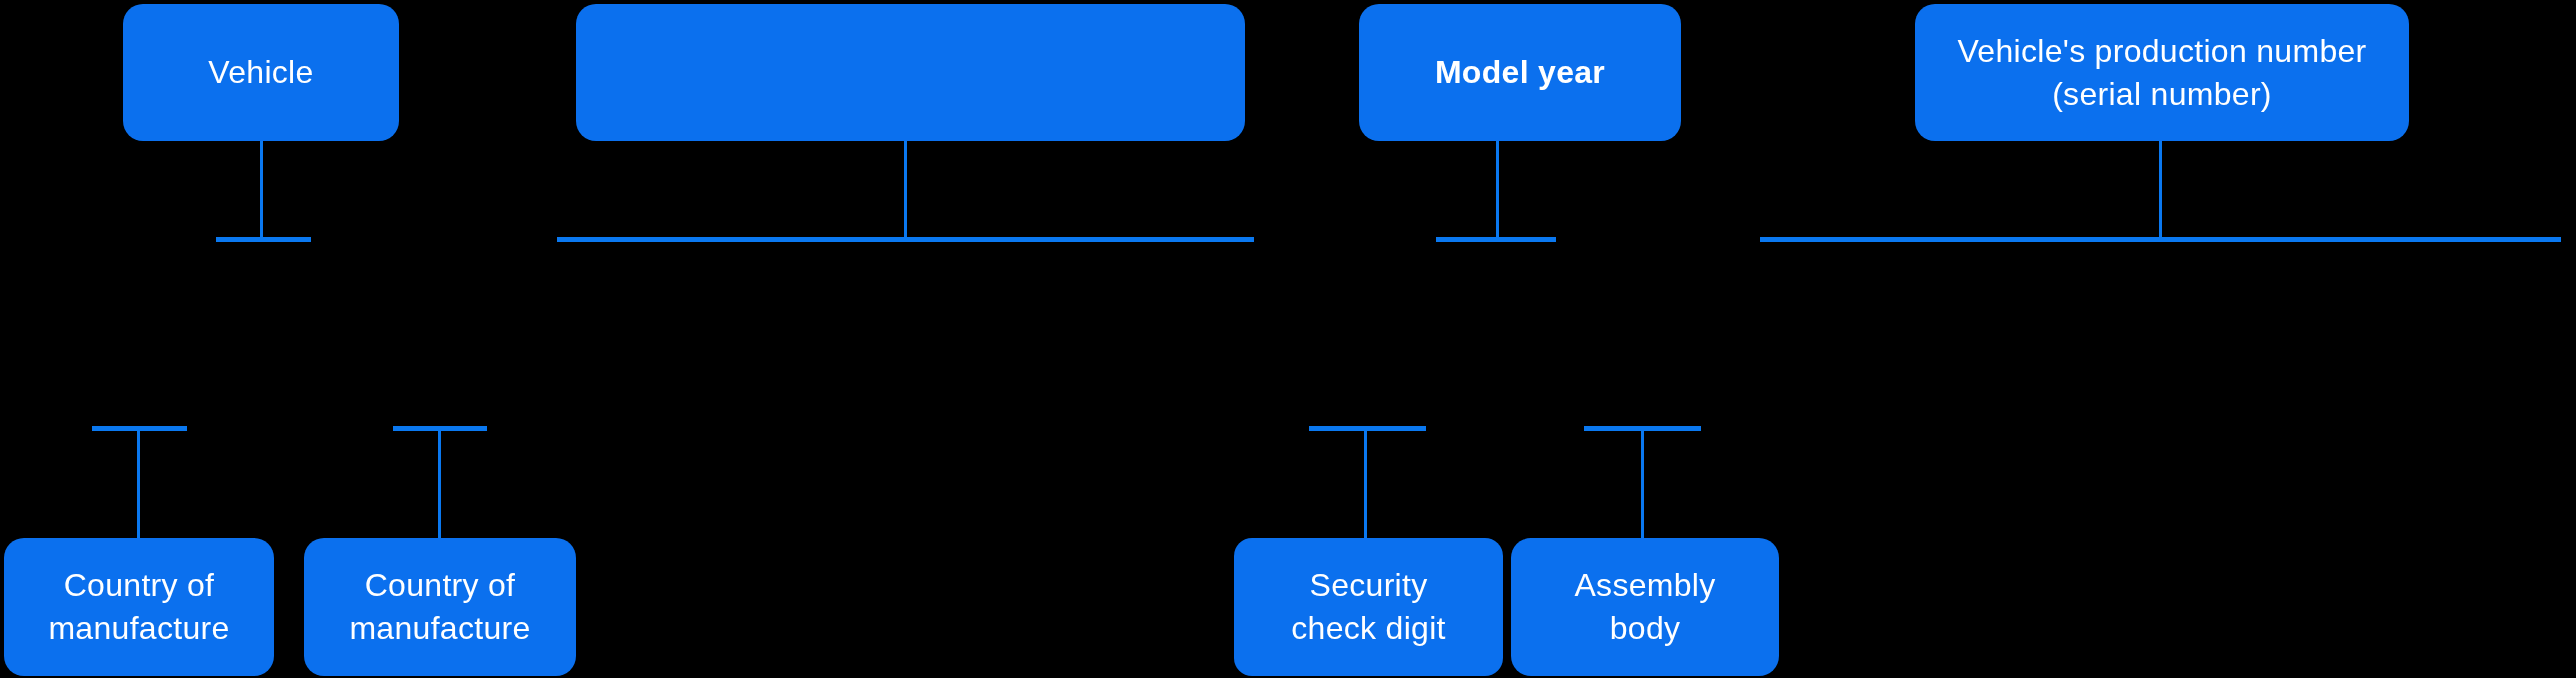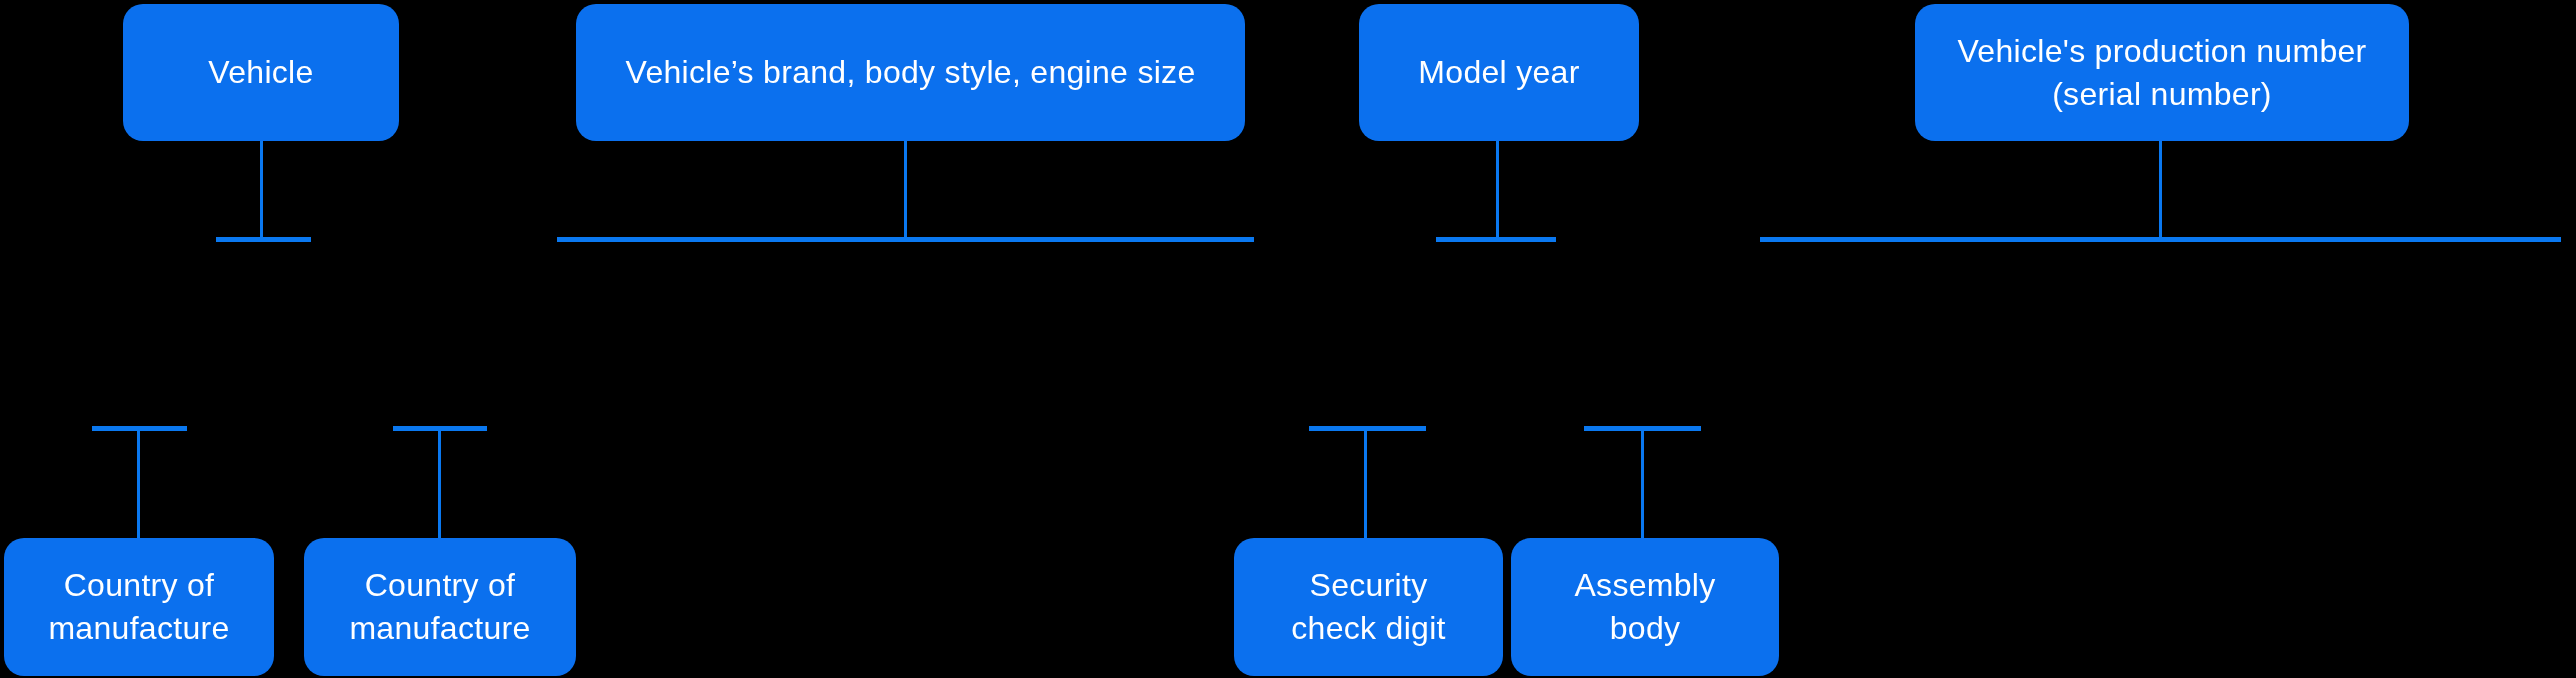--- a/index.html
+++ b/index.html
@@ -50,24 +50,23 @@
 </head>
 <body>
 
 <div class="canvas">
 
   <div class="box top" style="left:123px; width:276px;gap:40px;">
     <span>Vehicle</span>
   </div>
 
   <div class="box top" style="left:576px; width:669px;">
-    <span>Vehicle’s brand, body style, engine size</span>
   </div>
 
-  <div class="box top" style="left:1359px; width:280px;">
+  <div class="box top" style="left:1359px; width:322px;font-weight:bold;">
     <span>Model year</span>
     <span></span>
   </div>
 
   <div class="box top" style="left:1915px; width:494px;text-align:center;">
     <span>Vehicle's production number</span>
     <span>(serial number)</span>
   </div>
 
   <div class="vline stem-top" style="left:260px;"></div>
@@ -93,21 +92,21 @@
   <div class="box bottom" style="left:4px; width:270px;">
     <span>Country of</span>
     <span>manufacture</span>
   </div>
 
   <div class="box bottom" style="left:304px; width:272px;">
     <span>Country of</span>
     <span>manufacture</span>
   </div>
 
-  <div class="box bottom" style="left:1234px; width:269px;">
+  <div class="box bottom" style="left:1234px; width:269px;border-radius:18px;">
     <span>Security</span>
     <span>check digit</span>
   </div>
 
   <div class="box bottom" style="left:1511px; width:268px;">
     <span>Assembly</span>
     <span>body</span>
   </div>
 
 </div>

